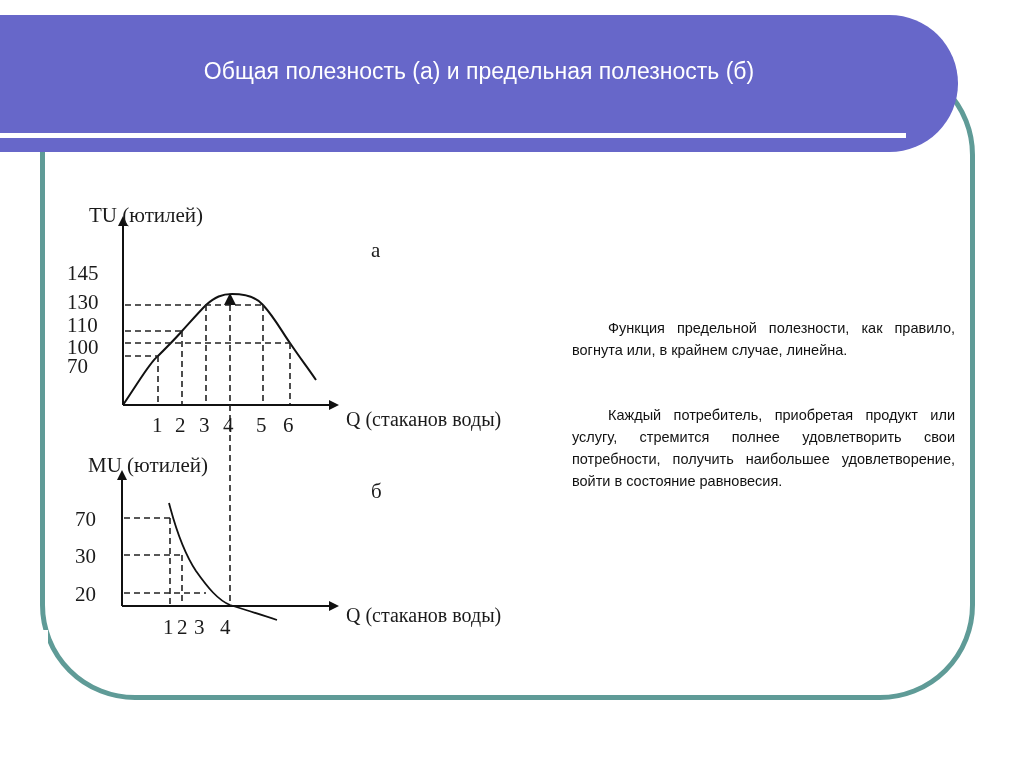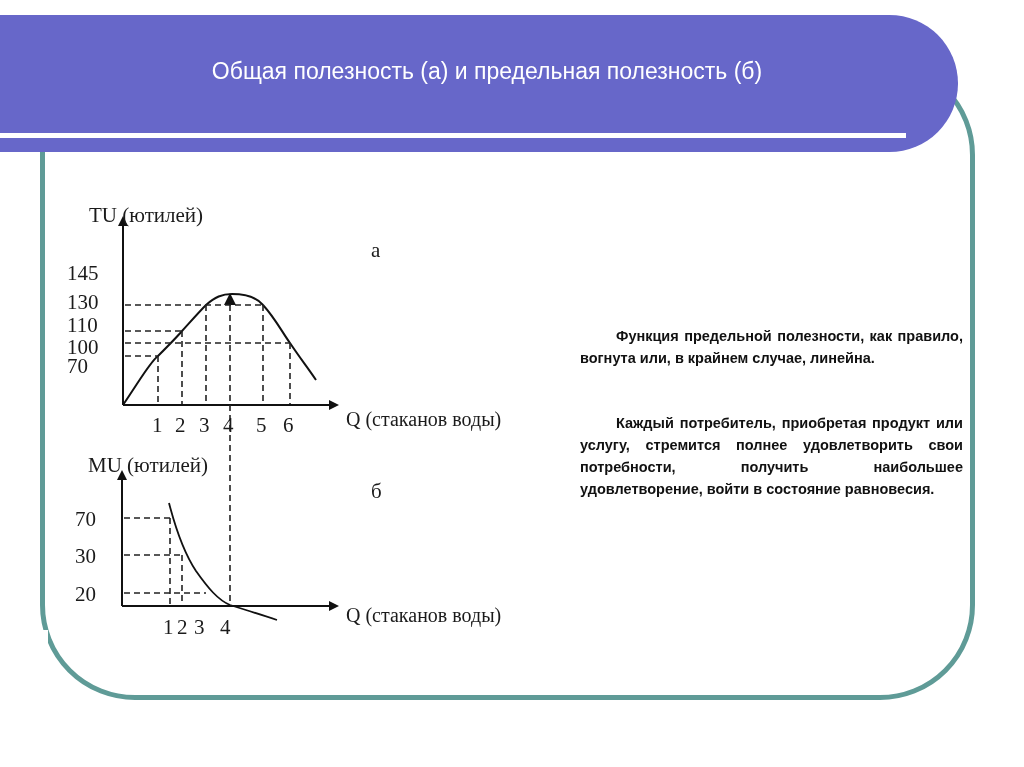--- a/index.html
+++ b/index.html
@@ -28,42 +28,40 @@
     background: #6767c9;
     border-radius: 0 80px 80px 0;
   }
   .title-text {
     position: absolute;
     left: 0; top: 58px; width: 958px;
     text-align: center;
     color: #ffffff;
     font-size: 23px;
     letter-spacing: 0px;
-    padding-left: 8px;
   }
   .title-rule {
     position: absolute;
     left: 0; top: 133px; width: 906px; height: 5px;
     background: #ffffff;
   }
   .chart-svg {
     position: absolute; left: 0; top: 0;
   }
   .chart-svg text {
     font-family: "Liberation Serif", serif;
     fill: #1b1b1b;
   }
   .body-text {
     position: absolute;
     left: 572px; width: 383px;
     font-size: 14.5px; line-height: 22px;
     color: #111111;
     text-align: justify;
-    margin: 8px;
-    font-weight: bold;
+    margin: 0;
   }
   .body-text .indent { display: inline-block; width: 36px; }
   #para1 { top: 317px; }
   #para2 { top: 404px; }
 </style>
 </head>
 <body>
 
 <div class="frame"></div>
 <div class="frame-gap"></div>

